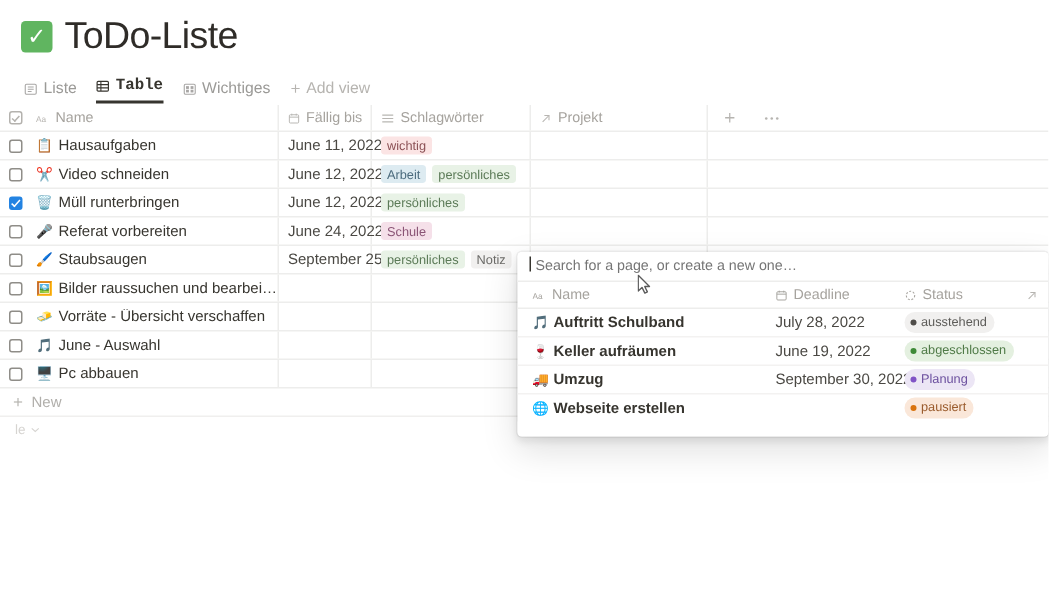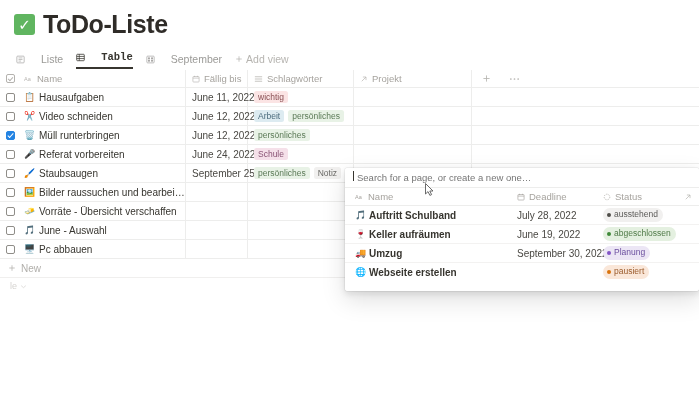--- a/index.html
+++ b/index.html
@@ -19,32 +19,32 @@
     display:flex;align-items:center;gap:8px;
     padding:8px 0 0 14px;height:32px;
   }
   .title-emoji{
     width:21px;height:21px;border-radius:3px;background:#60b560;
     display:flex;align-items:center;justify-content:center;
     color:#ffffff;font-size:15px;line-height:1;font-weight:bold;
     flex:none;
   }
   .title-text{
-    font-size:25px;font-weight:bold;letter-spacing:-0.4px;
+    font-size:25px;font-weight:normal;letter-spacing:-0.4px;
     color:#2f2c28;line-height:1;
   }
 
   
   .tabs{
     display:flex;align-items:flex-end;gap:13px;
     padding:0 0 0 16px;height:22px;margin-top:7px;
     font-size:10.5px;
   }
   .tab{
-    display:flex;align-items:center;gap:16px;
+    display:flex;align-items:center;gap:4px;
     padding-bottom:4px;color:#9b9a97;cursor:pointer;
     white-space:nowrap;
   }
   .tab.active{color:#37352f;font-weight:bold;border-bottom:2px solid #37352f;font-family:Liberation Mono, monospace;}
   .tab .ic{opacity:.75;display:flex;}
   .tab.active .ic{opacity:1;}
   .addview{color:#b6b4b0;display:flex;align-items:center;gap:3px;padding-bottom:4px;cursor:pointer;}
 
   
   .table{width:100%;margin-top:1px;}
@@ -185,21 +185,21 @@
     <div class="tab">
       <span class="ic">
         <svg width="9" height="9" viewBox="0 0 16 16">
             <rect x="1.5" y="2" width="13" height="12" rx="1.5" fill="none" stroke="#8b8987" stroke-width="1.3"></rect>
             <rect x="3.6" y="4.3" width="3.4" height="3.3" fill="#8b8987"></rect>
             <rect x="9" y="4.3" width="3.4" height="3.3" fill="#8b8987"></rect>
             <rect x="3.6" y="8.6" width="3.4" height="3.2" fill="#8b8987"></rect>
             <rect x="9" y="8.6" width="3.4" height="3.2" fill="#8b8987"></rect>
           </svg>
       </span>
-      <span>September</span>
+      <span>Wichtiges</span>
     </div>
 
     <div class="addview">
       <span>
         <svg width="8" height="8" viewBox="0 0 16 16">
             <line x1="8" y1="2.5" x2="8" y2="13.5" stroke="#b6b4b0" stroke-width="1.5"></line>
             <line x1="2.5" y1="8" x2="13.5" y2="8" stroke="#b6b4b0" stroke-width="1.5"></line>
           </svg>
       </span>
       <span>Add view</span>

